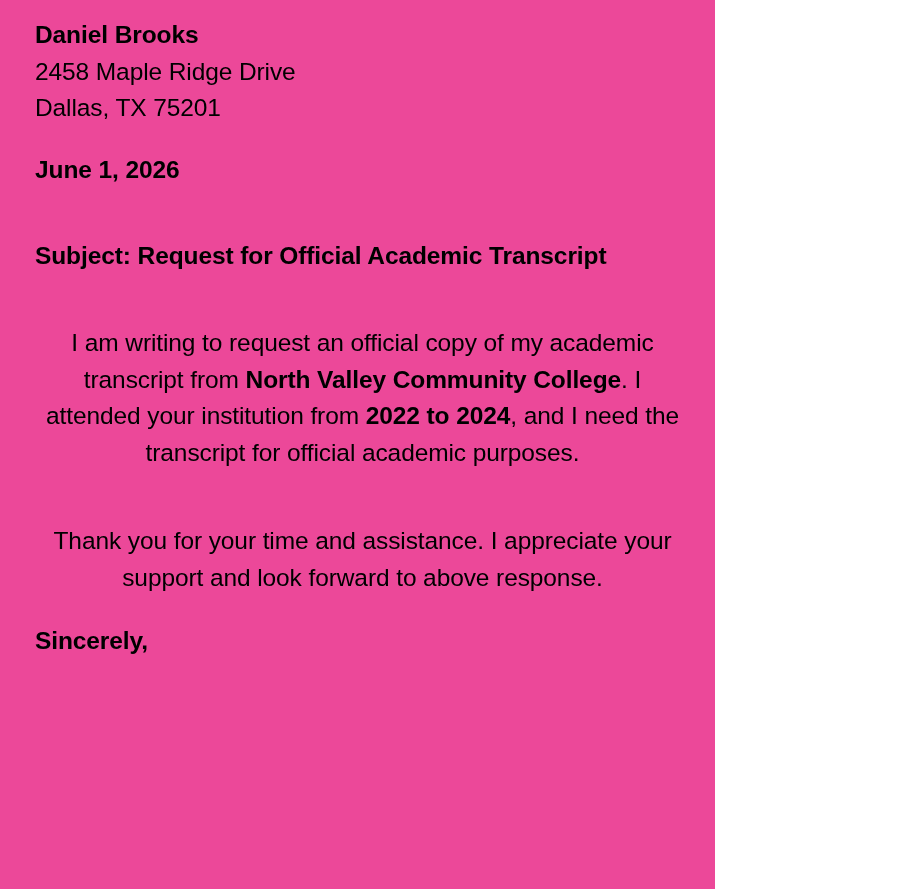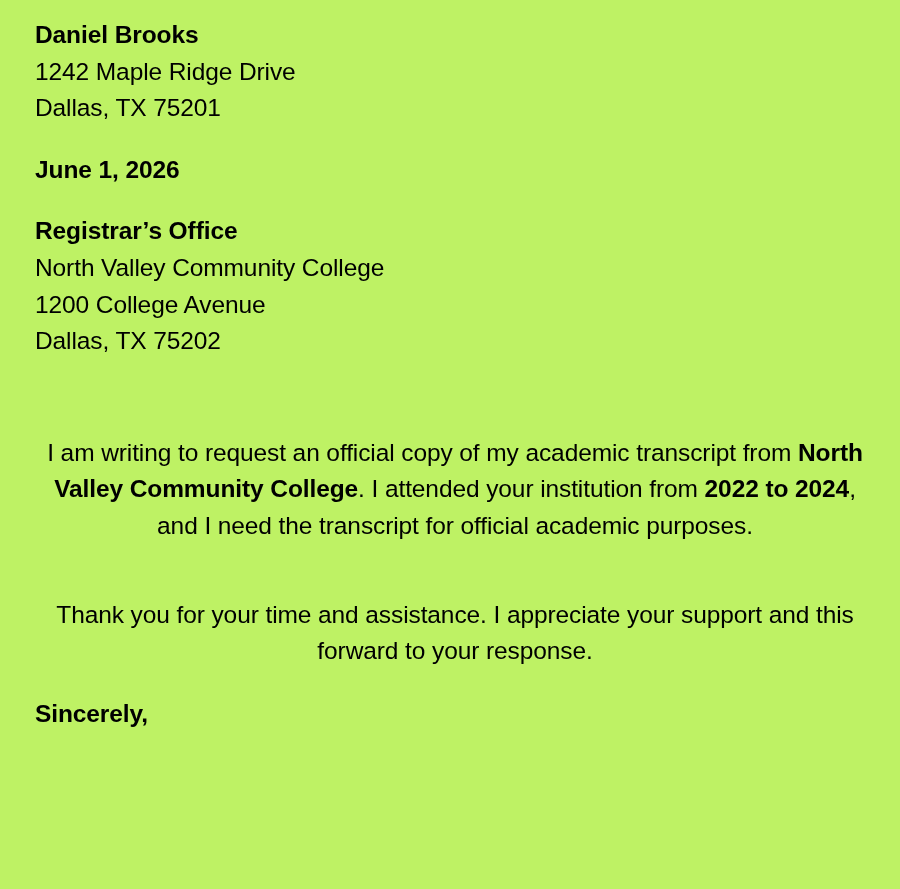--- a/index.html
+++ b/index.html
@@ -9,24 +9,24 @@
   }
   body {
     width: 900px;
     height: 889px;
     font-family: "Liberation Sans", sans-serif;
     color: #000000;
     -webkit-font-smoothing: antialiased;
   }
   .page {
     box-sizing: border-box;
-    width: 900px;
+    width: 715px;
     height: 889px;
     padding: 17px 25px 0 35px;
-    background: #bef264;
+    background: #ec4899;
   }
   .block {
     margin: 0;
   }
   .line {
     font-size: 24.5px;
     line-height: 36.6px;
     font-weight: 400;
     letter-spacing: -0.1px;
     white-space: nowrap;
@@ -53,55 +53,52 @@
     height: 26px;
   }
 </style>
 </head>
 <body>
 
 <div class="page">
 
   <div class="block">
     <div class="line bold">Daniel Brooks</div>
-    <div class="line">1242 Maple Ridge Drive</div>
+    <div class="line">2458 Maple Ridge Drive</div>
     <div class="line">Dallas, TX 75201</div>
   </div>
 
   <div class="gap"></div>
 
   <div class="block">
     <div class="line bold">June 1, 2026</div>
   </div>
 
   <div class="gap"></div>
 
-  <div class="block">
-    <div class="line bold">Registrar’s Office</div>
-    <div class="line">North Valley Community College</div>
-    <div class="line">1200 College Avenue</div>
-    <div class="line">Dallas, TX 75202</div>
-  </div>
 
   <div class="gap"></div>
 
+  <div class="block">
+    <div class="line bold">Subject: Request for Official Academic Transcript</div>
+  </div>
 
   <div class="gap"></div>
 
 
   <div class="gap"></div>
 
   <p class="para"><span>I am writing to request an official copy of my academic transcript from </span><b>North Valley Community College</b><span>. I attended your institution from </span><b>2022 to 2024</b><span>, and I need the transcript for official academic purposes.</span></p>
 
   <div class="para-gap"></div>
 
 
   <div class="para-gap"></div>
 
-  <p class="para">Thank you for your time and assistance. I appreciate your support and this forward to your response.</p>
+  <p class="para">Thank you for your time and assistance. I appreciate your support and look forward to above response.</p>
 
   <div class="para-gap"></div>
 
   <div class="block">
     <div class="line bold">Sincerely,</div>
 
   </div>
 
 </div>
 

